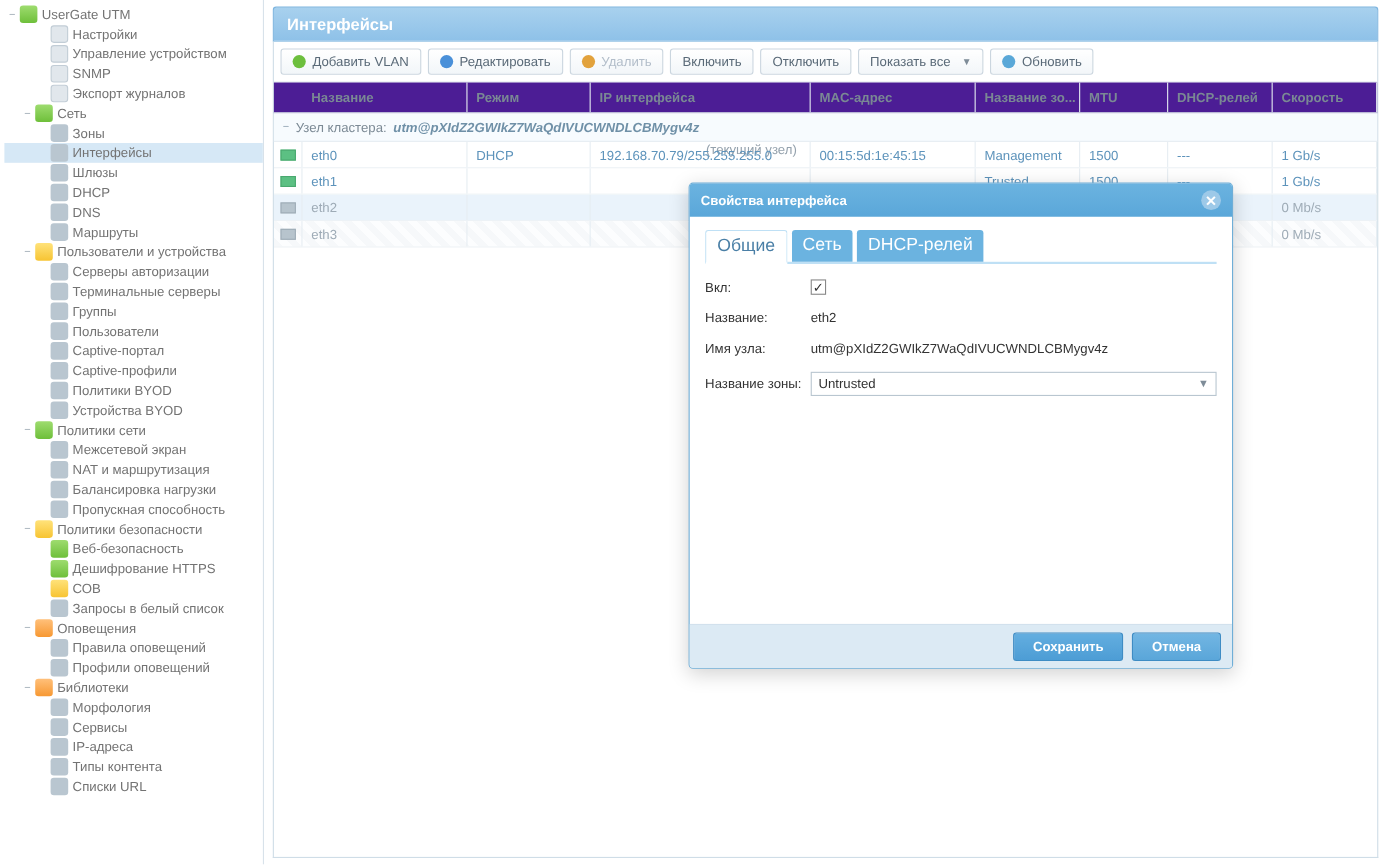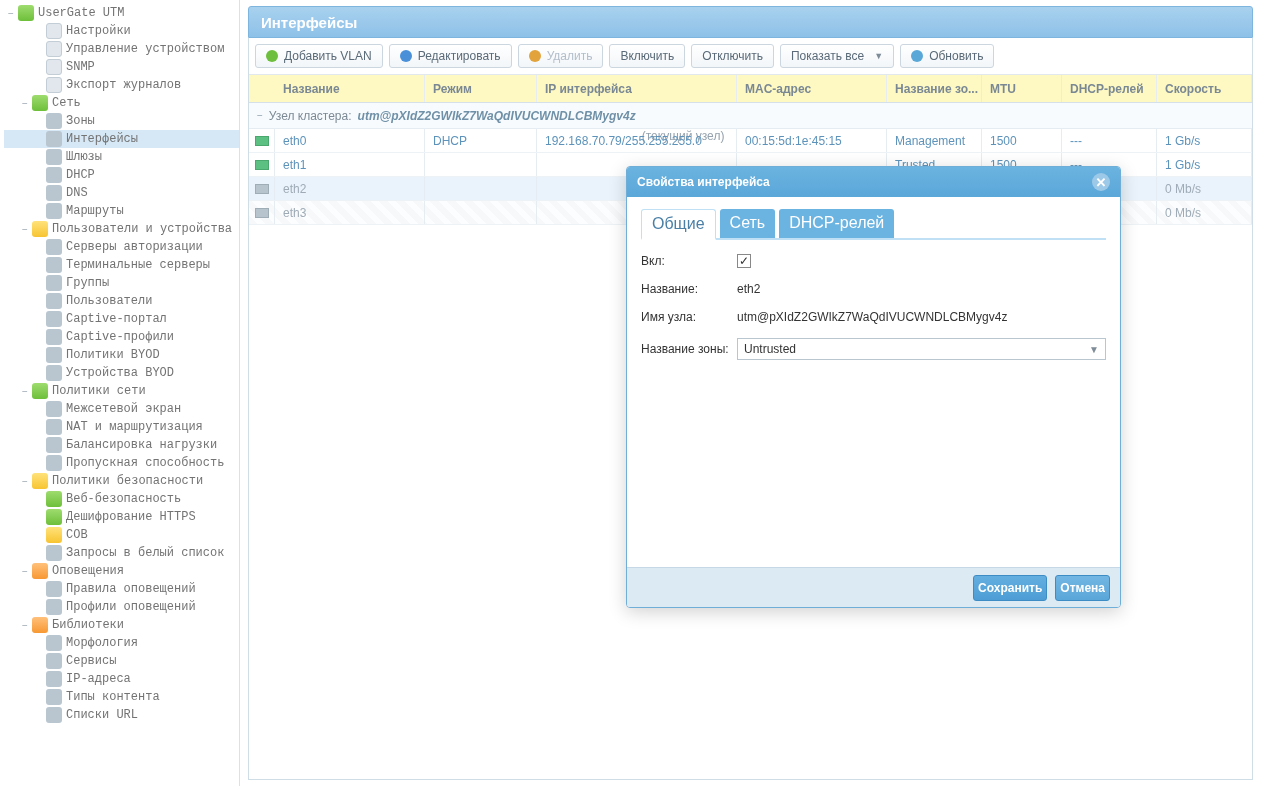--- a/index.html
+++ b/index.html
@@ -3,21 +3,21 @@
 <meta charset="utf-8">
 <style>
   * { box-sizing: border-box; margin: 0; padding: 0; }
   html, body { width: 1261px; height: 786px; font-family: Arial, Helvetica, sans-serif; font-size: 12px; color: #555; background: #fff; overflow: hidden; }
   .app { display: flex; width: 100%; height: 100%; }
 
   
   .sidebar { width: 240px; flex: 0 0 240px; height: 100%; border-right: 1px solid #d8e2ea; background: #fff; padding: 4px 0 4px 4px; overflow-y: auto; }
   .tree-node { display: flex; align-items: center; height: 18px; white-space: nowrap; cursor: pointer; padding-right: 4px; }
   .tree-node.selected { background: #d6e8f6; }
-  .tree-label { color: #737373; font-family: Liberation Mono, monospace; }
+  .tree-label { color: #737373; }
   .elbow { width: 14px; height: 18px; display: flex; align-items: center; justify-content: center; color: #9aa7b2; font-size: 10px; }
   .tree-icon { width: 16px; height: 16px; margin-right: 4px; background: #c5d5e2; border-radius: 3px; flex: 0 0 16px; }
   .ic-green   { background: linear-gradient(#9edc6f,#6ebf3a); }
   .ic-grey    { background: #b9c6d0; }
   .ic-yellow  { background: linear-gradient(#ffe27a,#f7c432); }
   .ic-orange  { background: linear-gradient(#ffc07a,#f79832); }
   .ic-page    { background: #e1e7ec; border: 1px solid #c2cdd6; }
 
   
   .main { flex: 1 1 auto; display: flex; flex-direction: column; padding: 6px 8px 6px 8px; position: relative; }
@@ -29,21 +29,21 @@
   .tbtn { display: flex; align-items: center; height: 24px; padding: 0 10px; border: 1px solid #cbd6df; border-radius: 3px; background: linear-gradient(#ffffff,#f2f6f9); color: #5a6a78; cursor: pointer; gap: 6px; }
   .tbtn.disabled { color: #b3beca; cursor: default; }
   .tbtn .ticon { width: 12px; height: 12px; border-radius: 6px; display: inline-block; }
   .ticon.add    { background: #6dbf3d; }
   .ticon.edit   { background: #4a90d9; }
   .ticon.del    { background: #e2a23c; }
   .ticon.refresh{ background: #5aa8d8; }
   .tbtn .caret { margin-left: 4px; font-size: 9px; color: #7e8c98; }
 
   
-  .grid-head { display: flex; align-items: center; height: 28px; border-bottom: 1px solid #d6e0e8; background: #fef9c3; color: #7a8894; font-weight: bold; }
+  .grid-head { display: flex; align-items: center; height: 28px; border-bottom: 1px solid #d6e0e8; background: #4c1d95; color: #7a8894; font-weight: bold; }
   .grid-head .cell, .row .cell { padding: 0 8px; display: flex; align-items: center; height: 100%; border-right: 1px solid #e6edf2; overflow: hidden; text-overflow: ellipsis; white-space: nowrap; }
   .col-handle { width: 26px; flex: 0 0 26px; border-right: 1px solid #e6edf2; }
   .col-name   { width: 150px; flex: 0 0 150px; }
   .col-mode   { width: 112px; flex: 0 0 112px; }
   .col-ip     { width: 200px; flex: 0 0 200px; }
   .col-mac    { width: 150px; flex: 0 0 150px; }
   .col-zone   { width: 95px;  flex: 0 0 95px; }
   .col-mtu    { width: 80px;  flex: 0 0 80px; }
   .col-relay  { width: 95px;  flex: 0 0 95px; }
   .col-speed  { flex: 1 1 auto; border-right: none; }
@@ -70,21 +70,21 @@
   .tab { padding: 5px 10px; border-radius: 3px 3px 0 0; background: #6bb3e0; color: #fff; cursor: pointer; font-size: 16px; }
   .tab.active { background: #fff; color: #4a7fa6; border: 1px solid #bfe0f5; border-bottom: 2px solid #fff; margin-bottom: -2px; }
   .form-row { display: flex; align-items: center; margin-bottom: 14px; }
   .form-row .lbl { width: 96px; color: #333; }
   .form-row .val { color: #333; }
   .chk { width: 14px; height: 14px; border: 1px solid #888; display: flex; align-items: center; justify-content: center; font-size: 12px; color: #333; background: #fff; }
   .combo { flex: 1 1 auto; height: 22px; border: 1px solid #b9c6d0; display: flex; align-items: center; padding: 0 6px; justify-content: space-between; background: #fff; cursor: pointer; }
   .combo .cv { color: #333; }
   .combo .cd { color: #7e8c98; font-size: 10px; }
   .dlg-foot { height: 40px; background: #dceaf4; border-top: 1px solid #c6d8e6; display: flex; align-items: center; justify-content: flex-end; padding: 0 10px; gap: 8px; border-radius: 0 0 3px 3px; }
-  .pbtn { height: 26px; padding: 0 4px; background: linear-gradient(#63aee0,#4d9dd5); color: #fff; border: 1px solid #3e8cc4; border-radius: 3px; cursor: pointer; display: flex; align-items: center; font-weight: bold; }
+  .pbtn { height: 26px; padding: 0 17px; background: linear-gradient(#63aee0,#4d9dd5); color: #fff; border: 1px solid #3e8cc4; border-radius: 3px; cursor: pointer; display: flex; align-items: center; font-weight: bold; }
   .pbtn.secondary { background: linear-gradient(#72b6e3,#5aa6d9); }
 </style>
 </head>
 <body>
 
 <div class="app">
 
   <div class="sidebar">
     <div class="tree-node">
       <span class="elbow">−</span>

